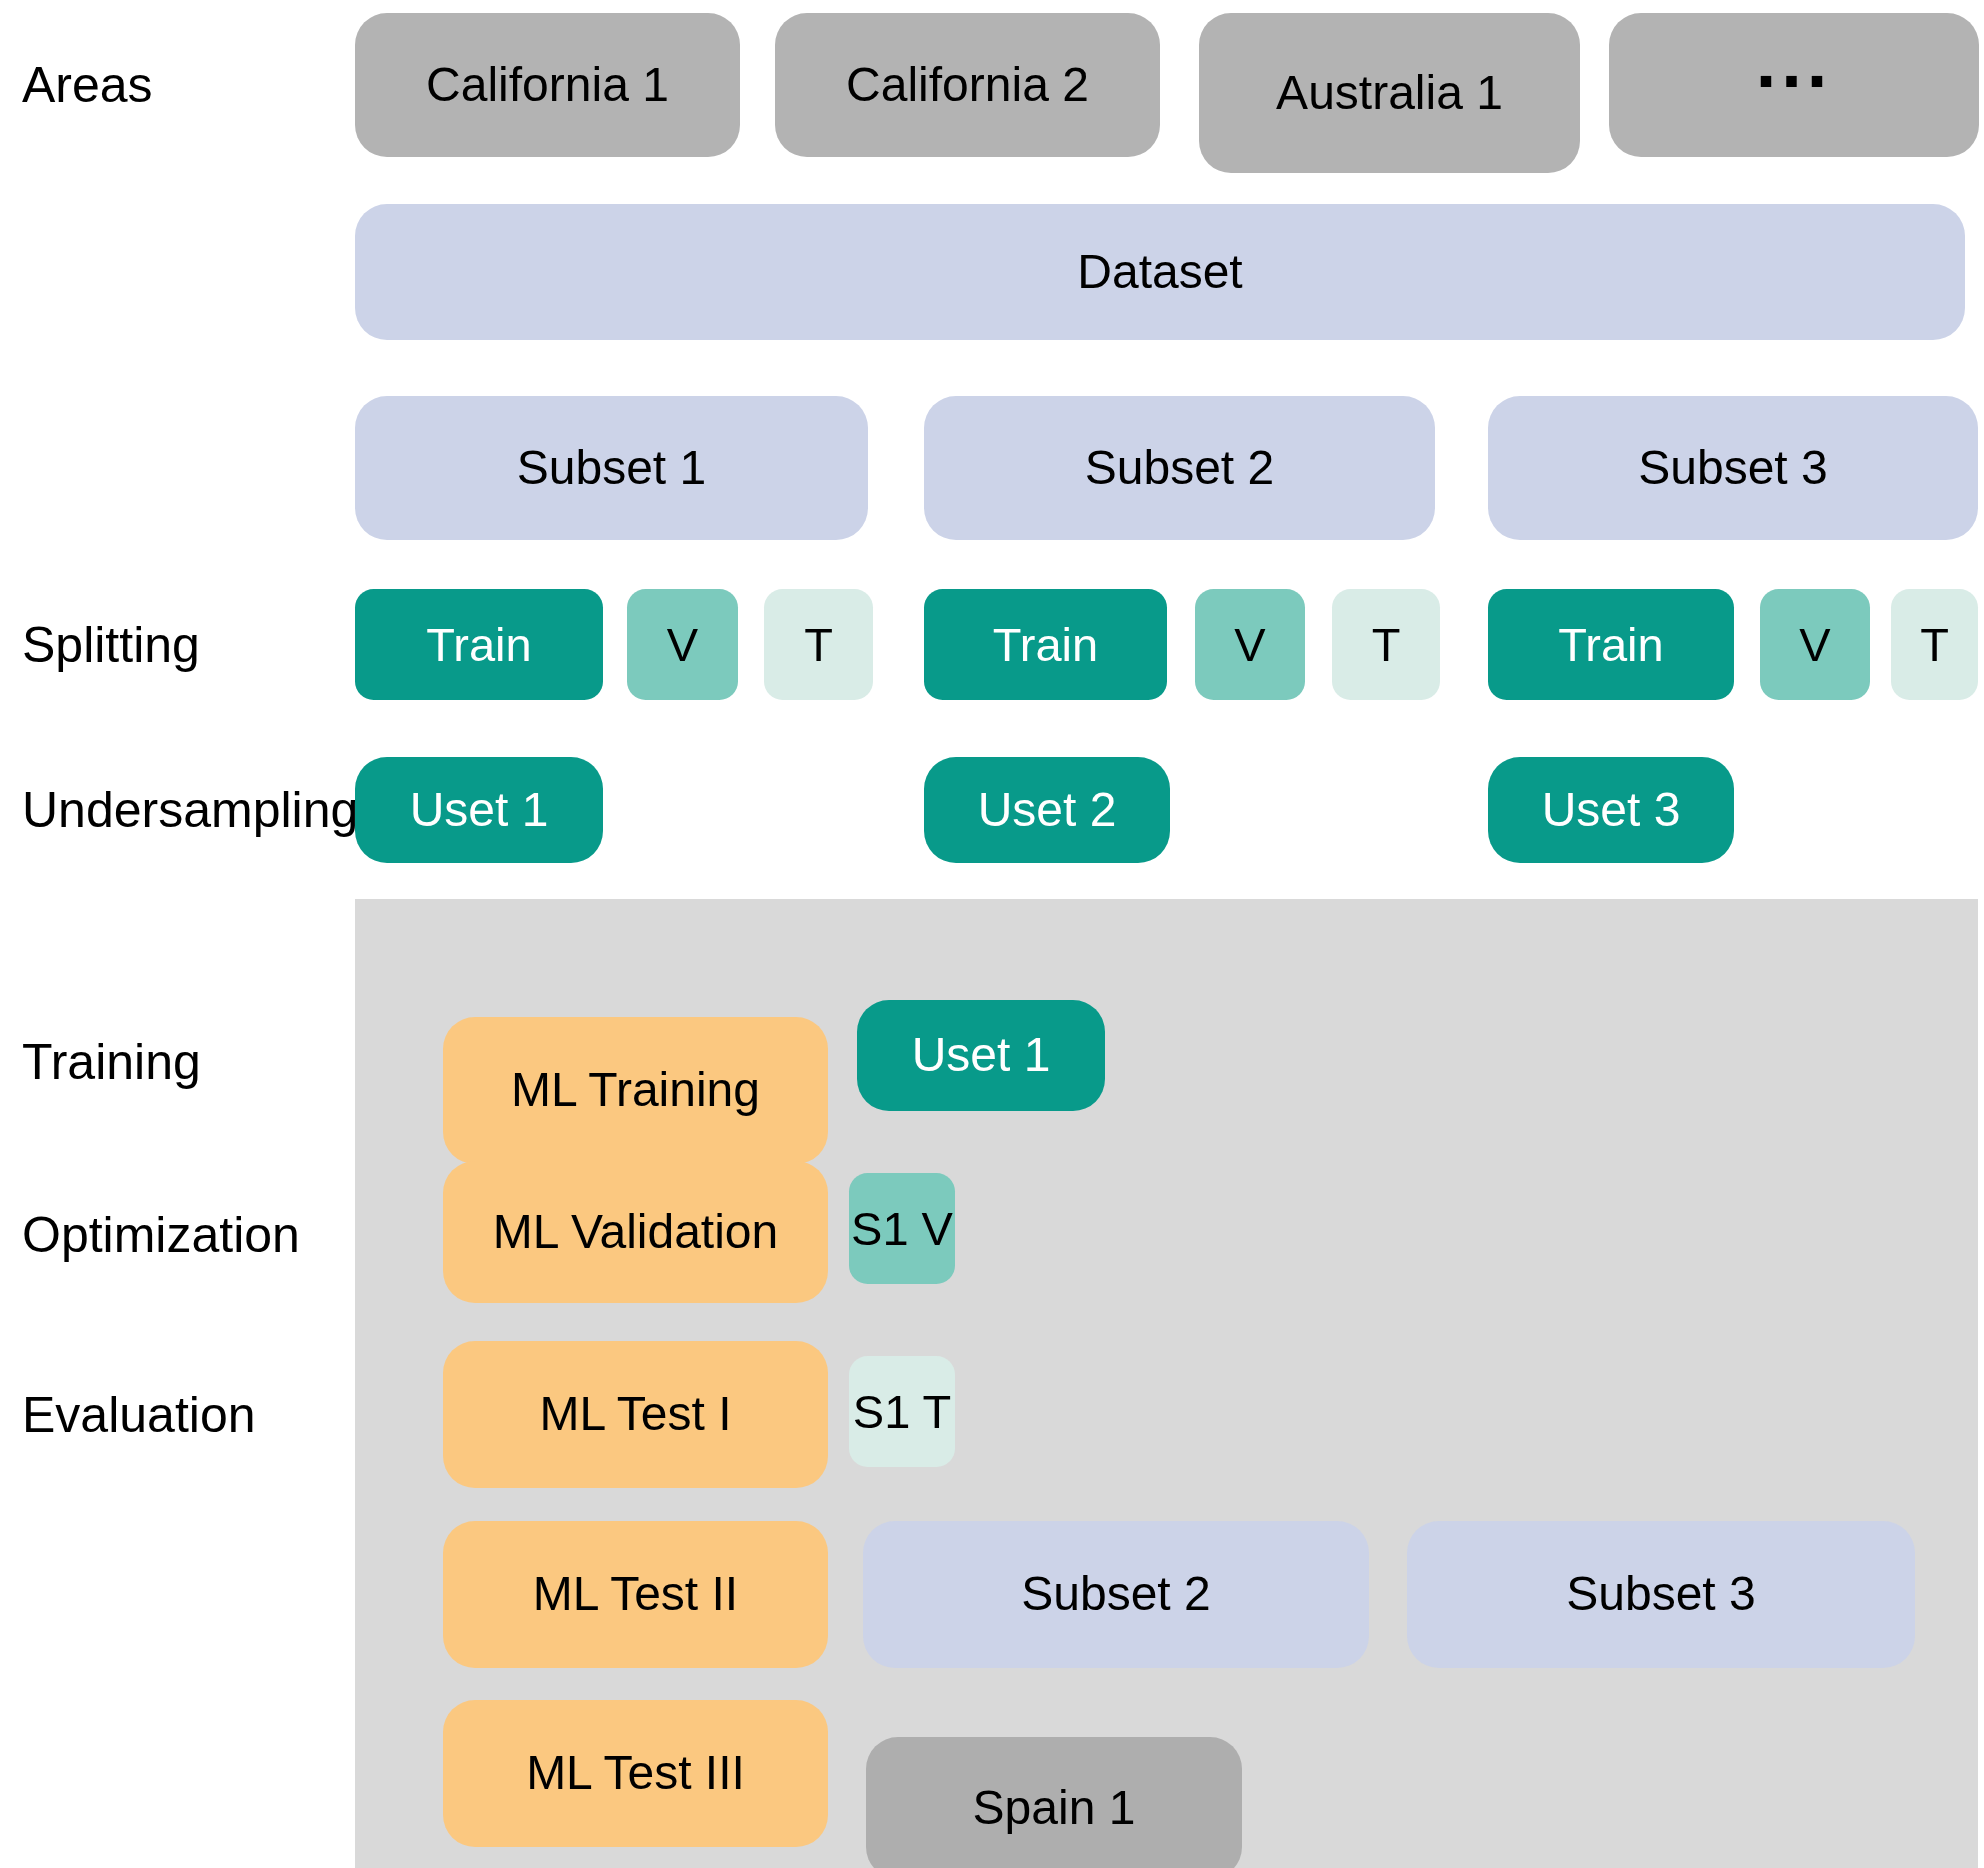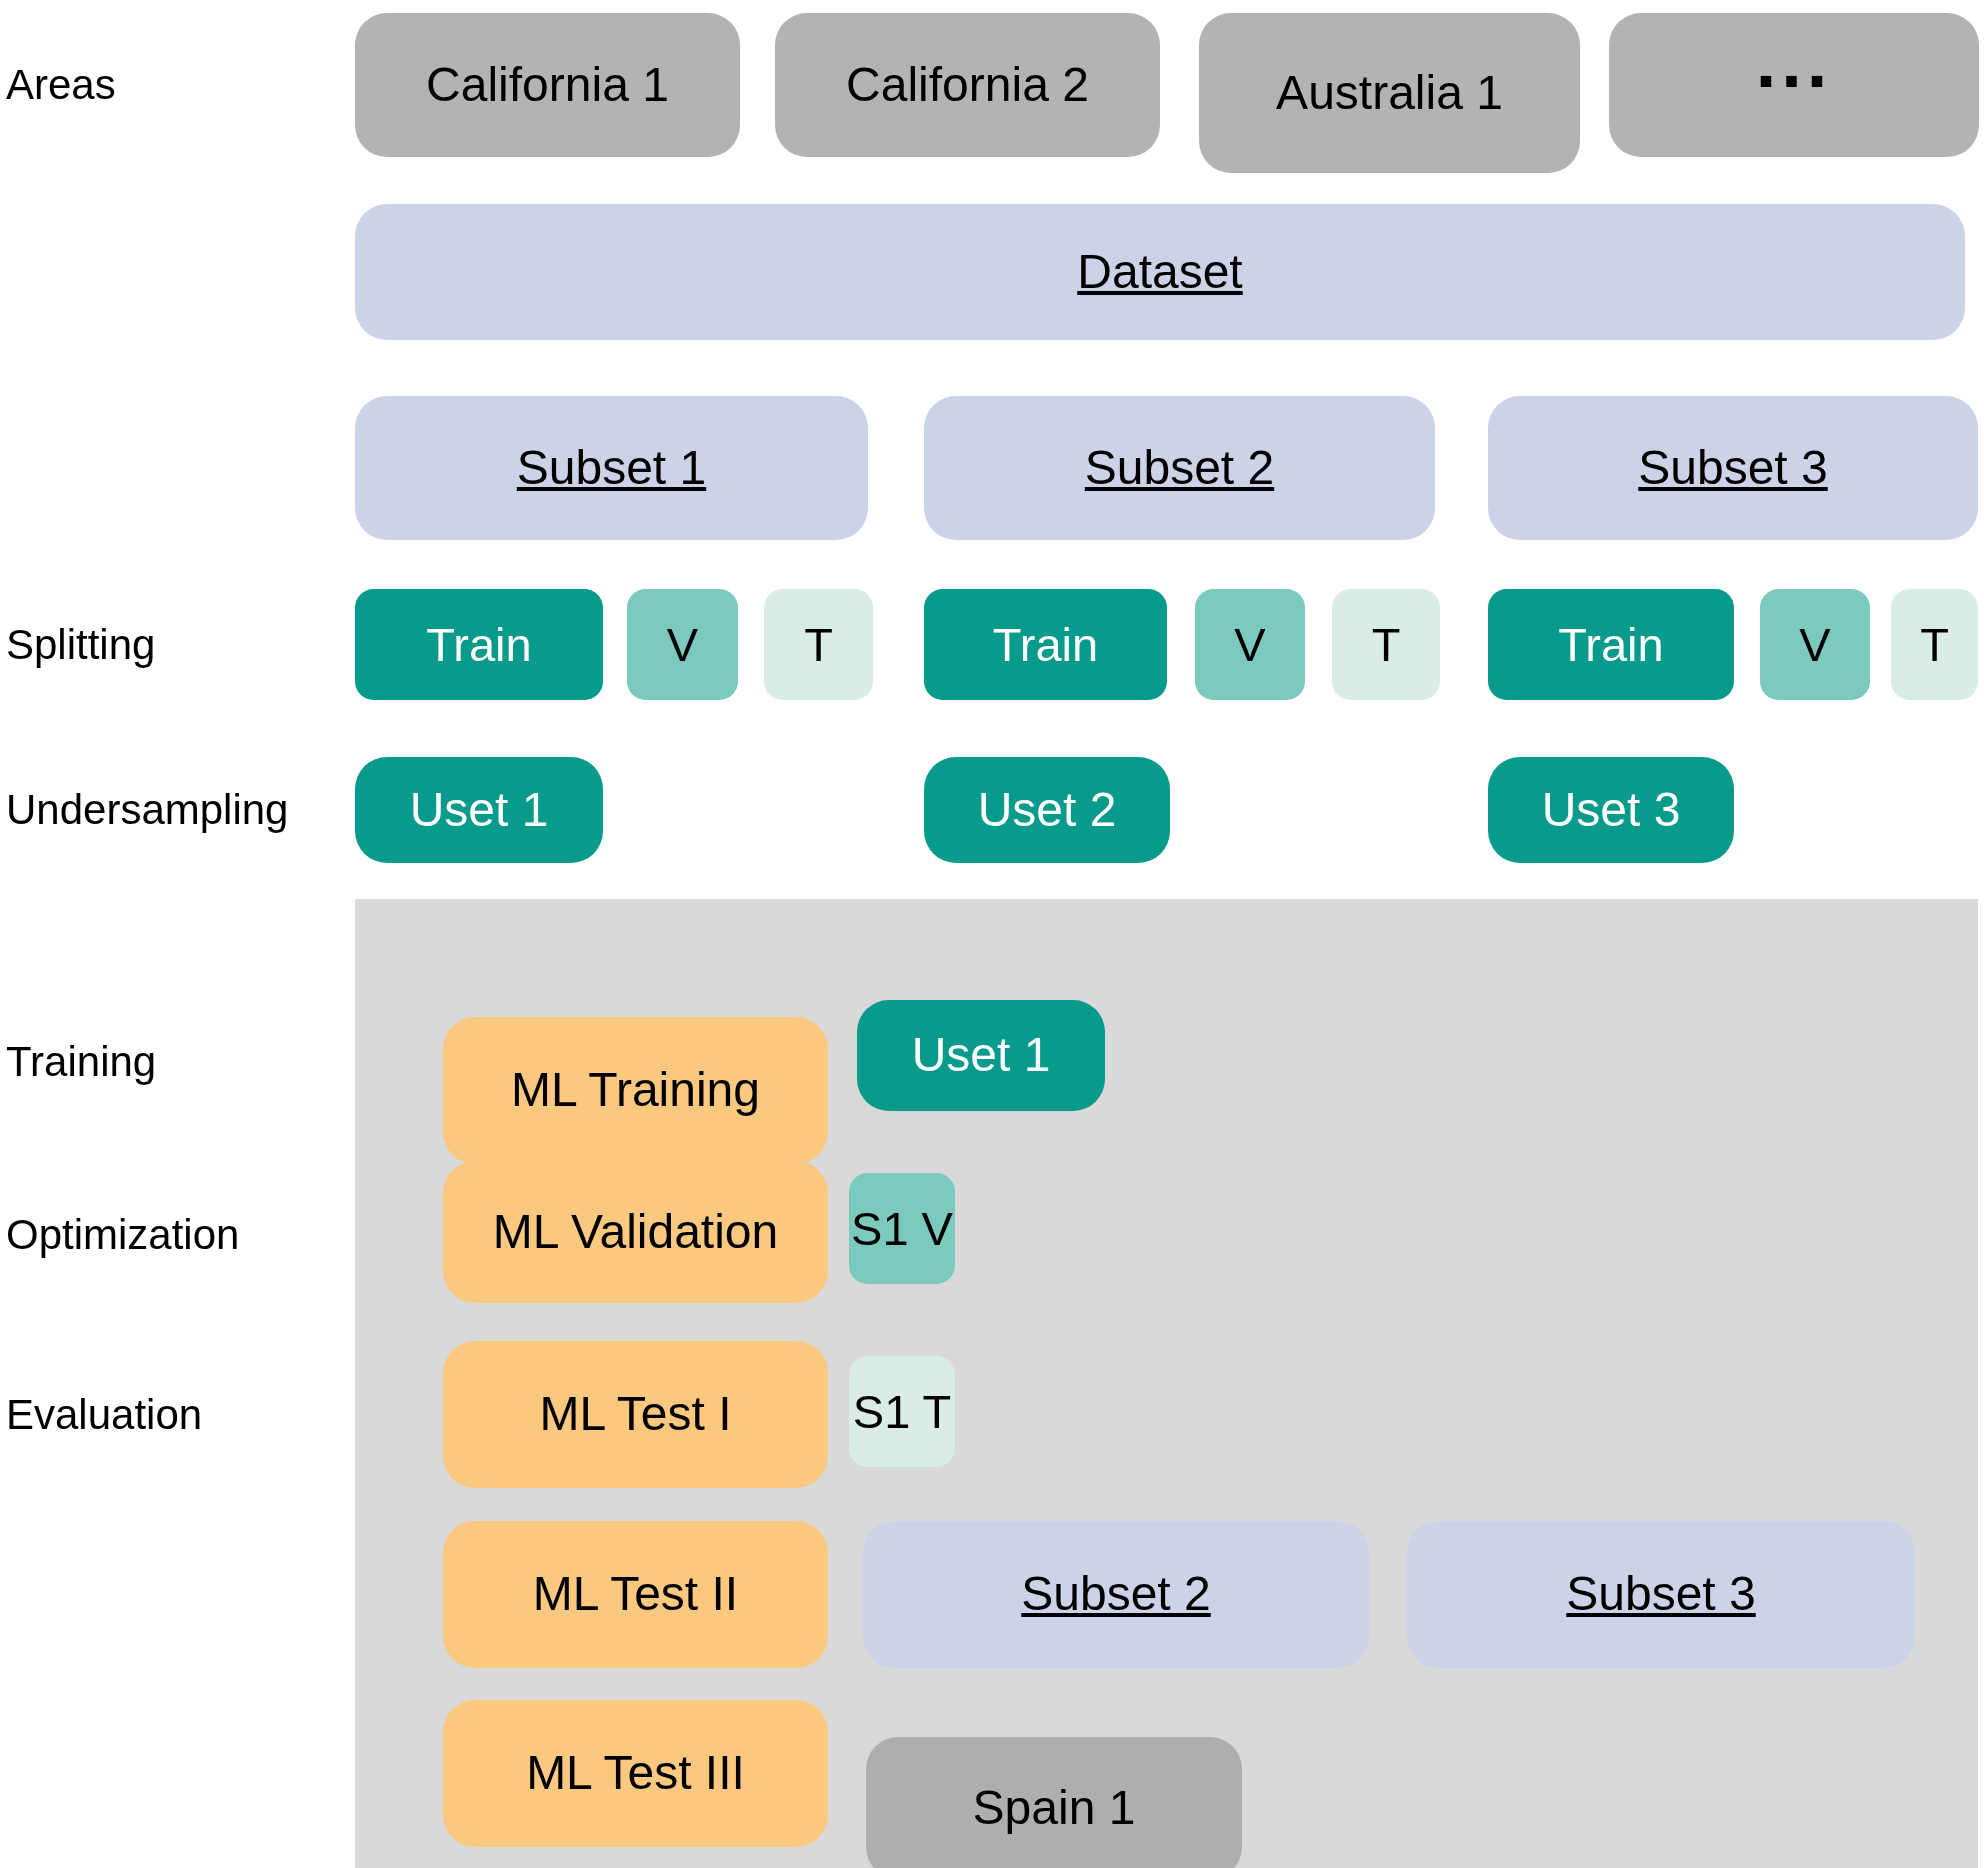--- a/index.html
+++ b/index.html
@@ -19,41 +19,41 @@
   body { font-family: "Liberation Sans", sans-serif; color: var(--text-black); }
   .canvas {
     position: relative;
     width: 1985px;
     height: 1869px;
     background: #ffffff;
     overflow: hidden;
   }
   .row-label {
     position: absolute;
-    left: 6px;
+    left: 22px;
     transform: translateY(-50%);
-    font-size: 42px;
+    font-size: 50px;
     line-height: 1.1;
     color: var(--text-black);
     white-space: nowrap;
   }
   .box {
     position: absolute;
     display: flex;
     align-items: center;
     justify-content: center;
     font-size: 48px;
     line-height: 1.1;
     border-radius: 32px;
     color: var(--text-black);
     white-space: nowrap;
   }
   .small { border-radius: 18.6px; font-size: 47px; }
   .gray { background: var(--area-gray); }
-  .lavender { background: var(--lavender); text-decoration: underline; }
+  .lavender { background: var(--lavender); }
   .teal { background: var(--teal-dark); color: var(--text-white); }
   .teal-mid { background: var(--teal-mid); }
   .teal-light { background: var(--teal-light); }
   .orange { background: var(--orange); }
   .spain { background: var(--spain-gray); }
   .example-panel {
     position: absolute;
     left: 355px; top: 899px;
     width: 1623px; height: 970px;
     background: var(--example-bg);

